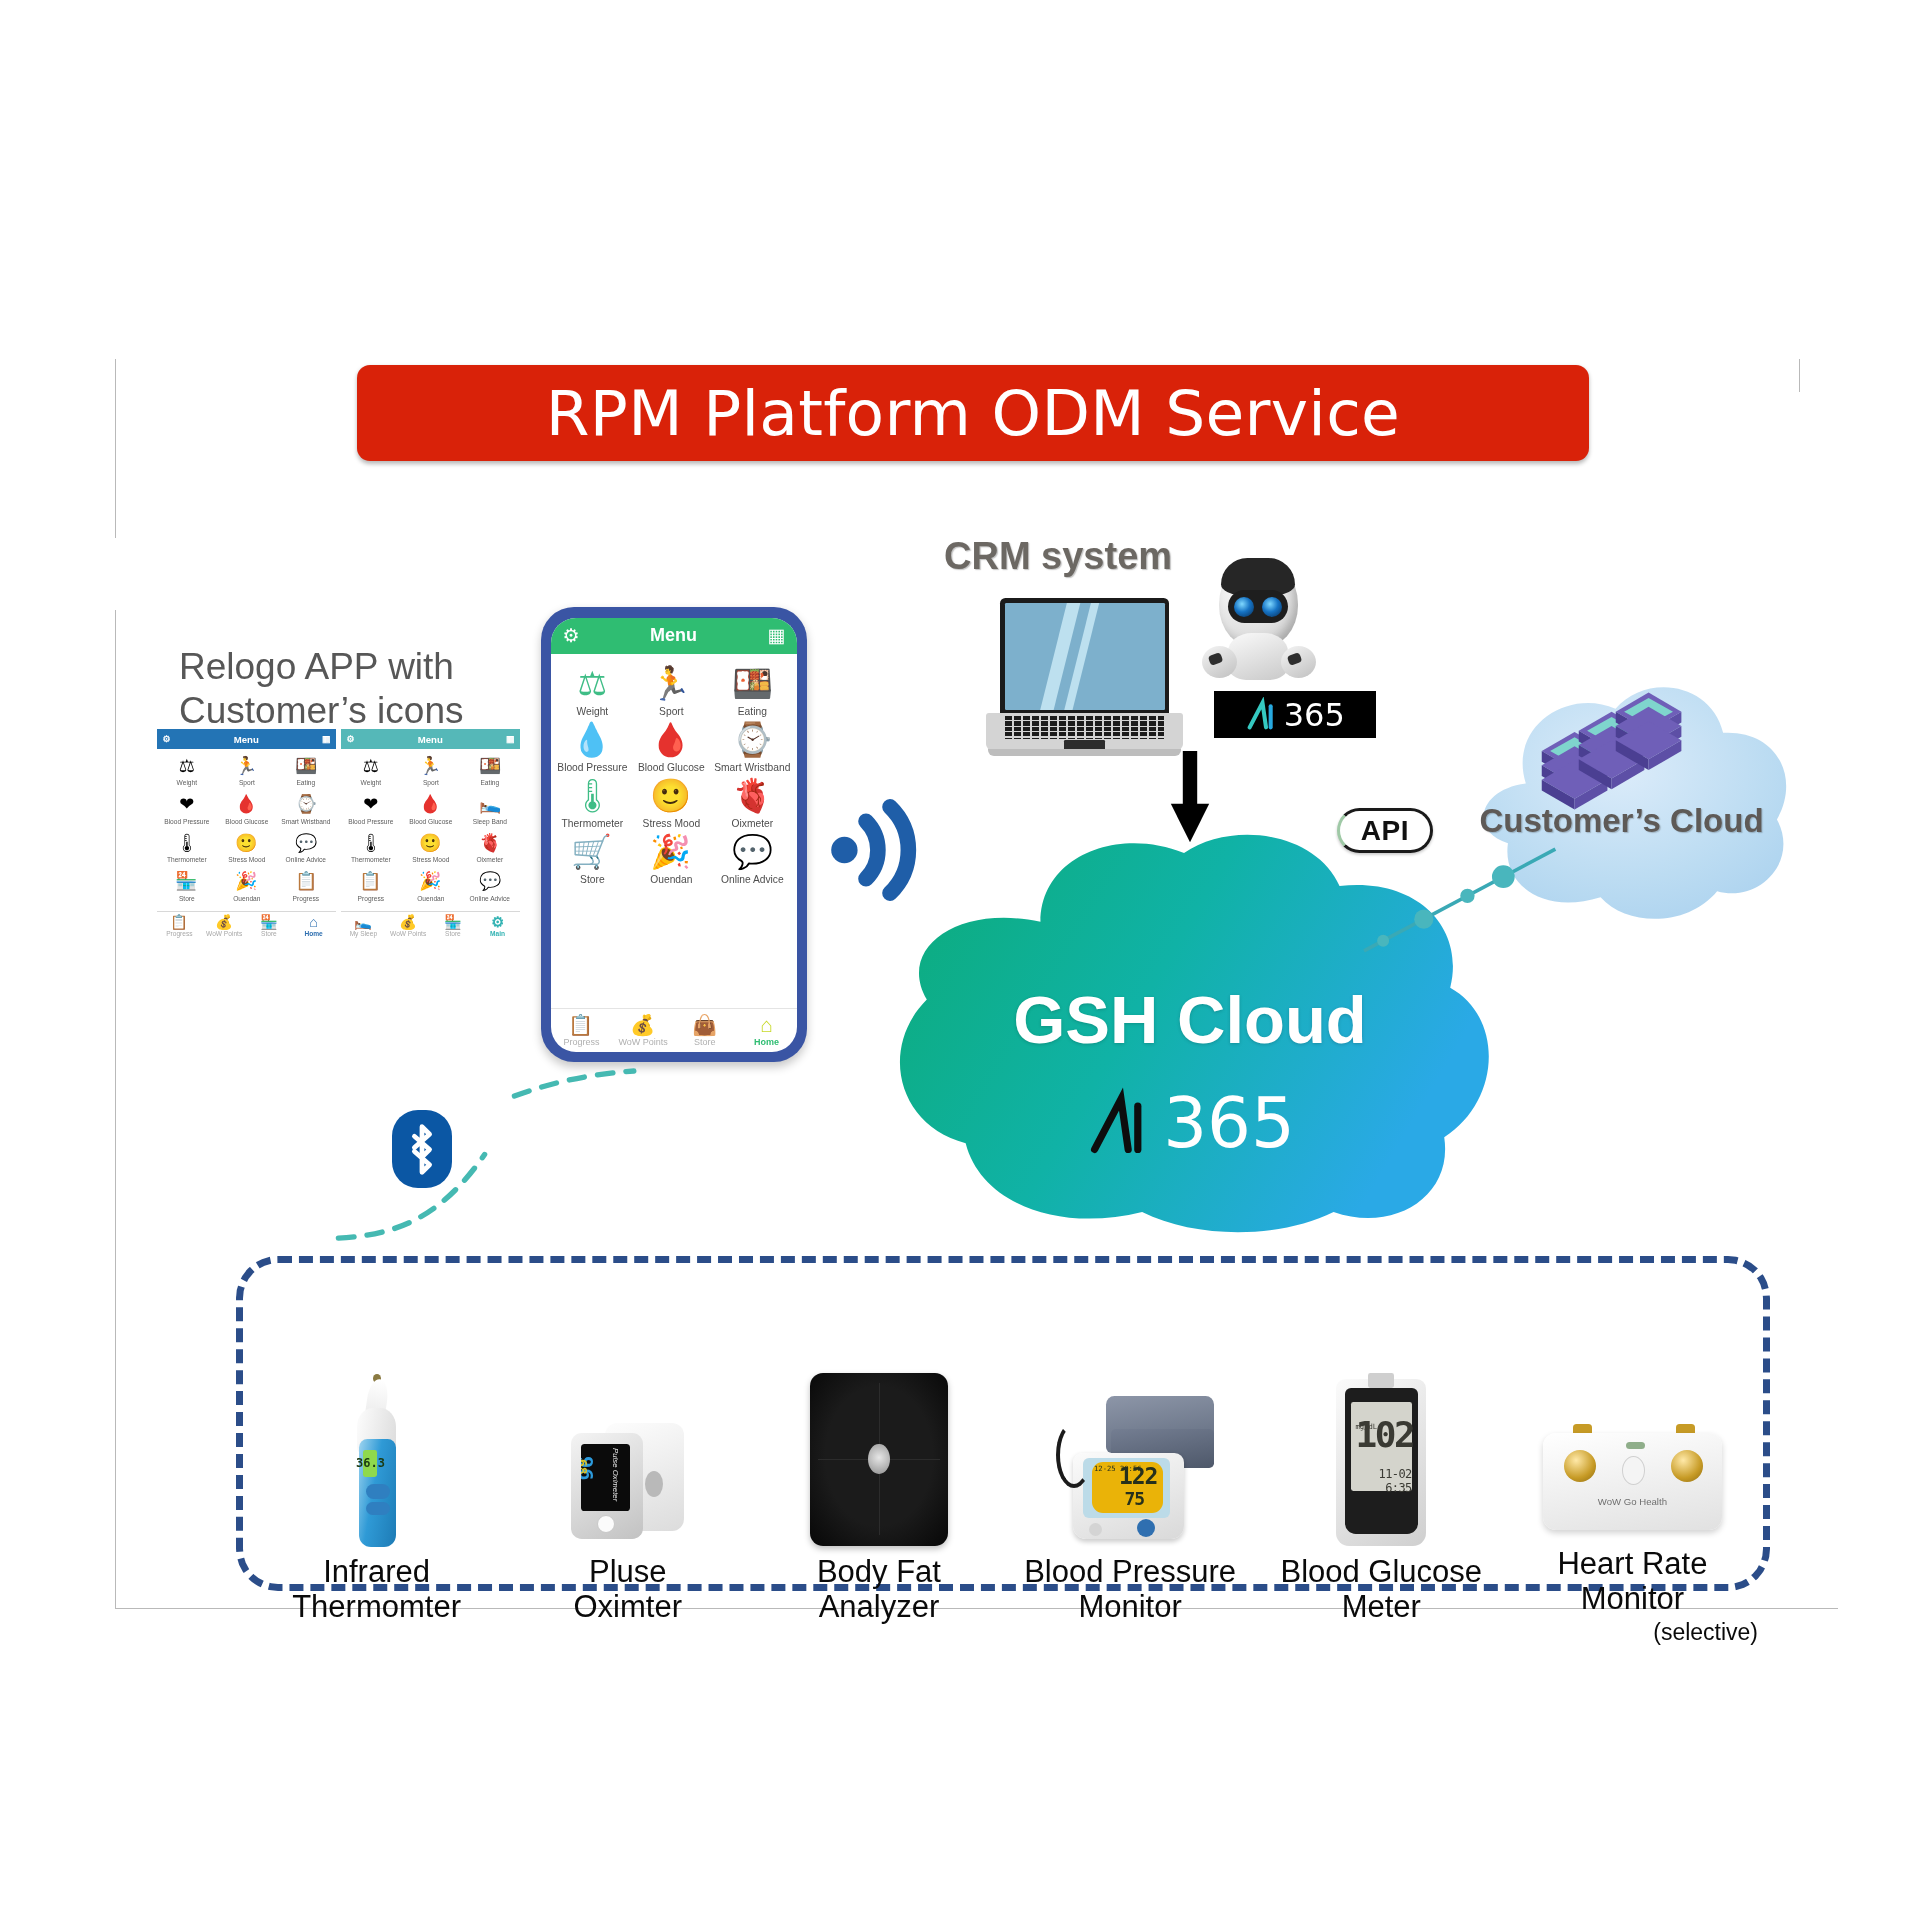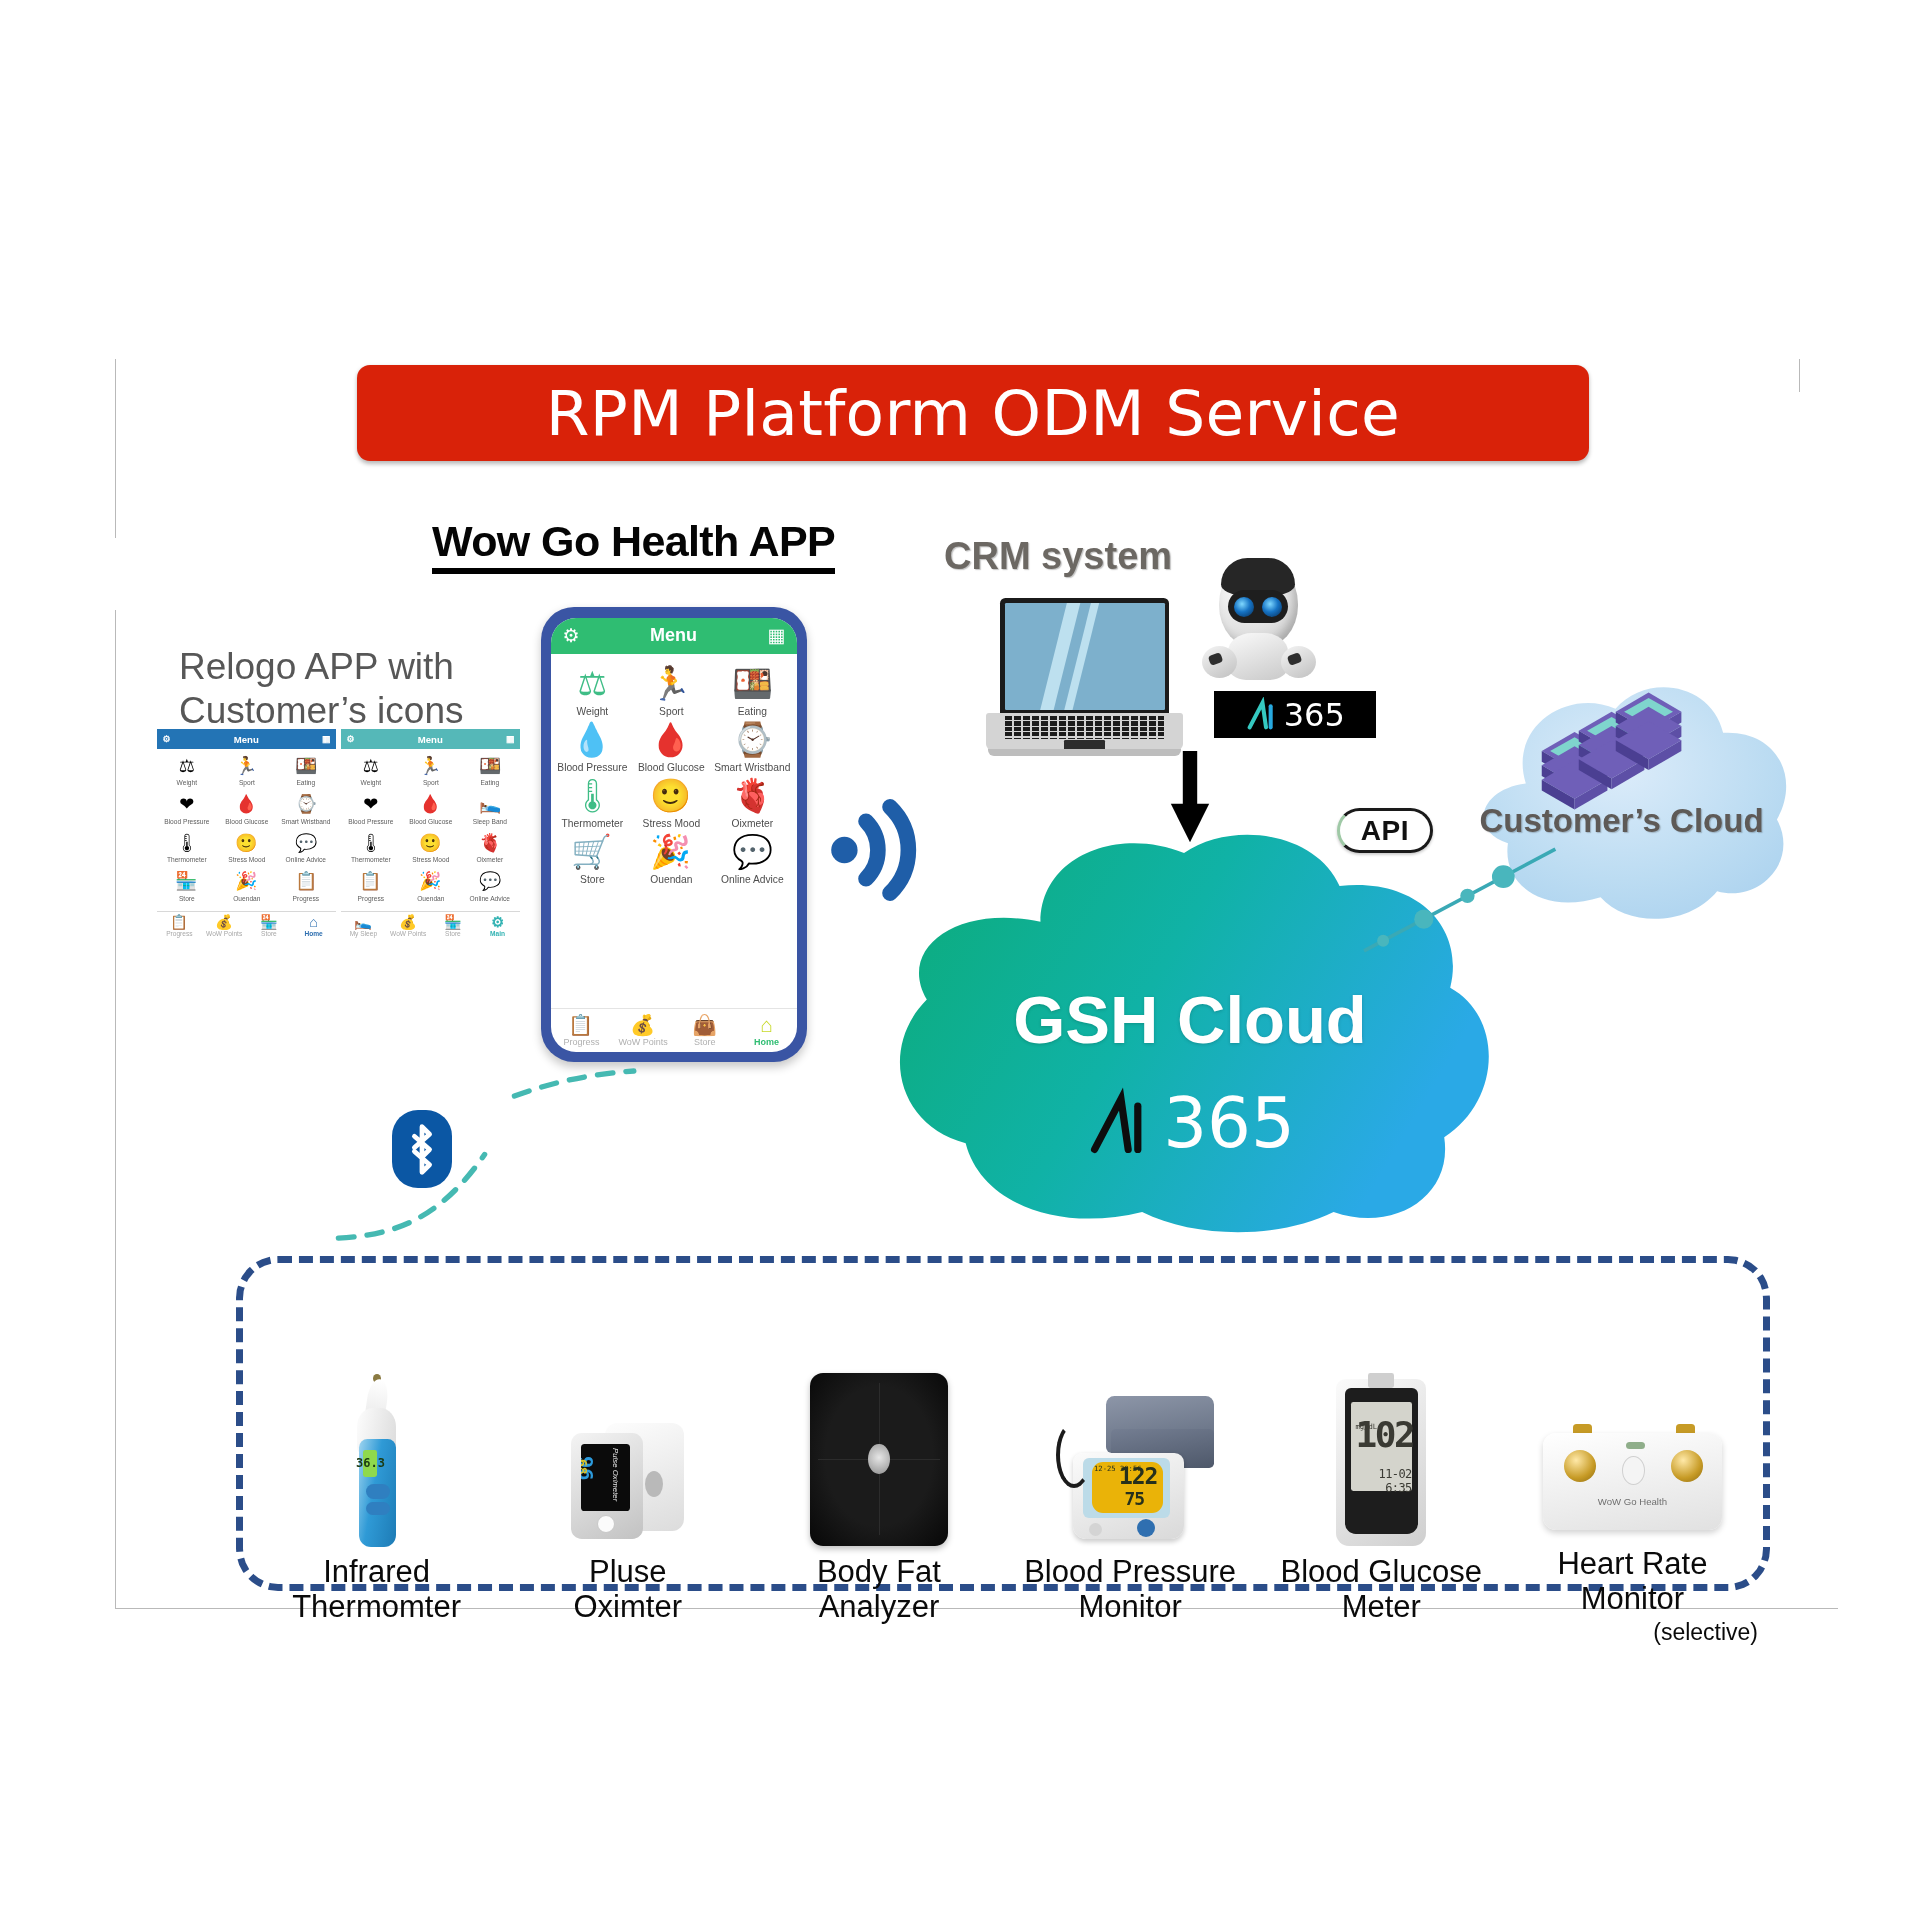--- a/index.html
+++ b/index.html
@@ -318,21 +318,20 @@
 
   <div class="frame-line" style="left:115px; top:359px; width:1.2px; height:179px;"></div>
   <div class="frame-line" style="left:115px; top:610px; width:1.2px; height:999px;"></div>
   <div class="frame-line" style="left:1799px; top:359px; width:1.2px; height:33px;"></div>
   <div class="frame-line" style="left:115px; top:1608px; width:1723px; height:1.2px;"></div>
 
   <div id="title-banner">
     <span>RPM Platform ODM Service</span>
   </div>
 
-  <div class="hdr-wow">Wow Go Health APP</div>
   <div class="hdr-crm">CRM system</div>
   <div class="hdr-relogo">
     <div>Relogo APP with</div>
     <div>Customer’s icons</div>
   </div>
 
   <div class="mini" id="mini0" style="left:157px; top:729px;">
     <div class="mini-bar blue">
       <span>⚙</span>
       <span class="ttl">Menu</span>

